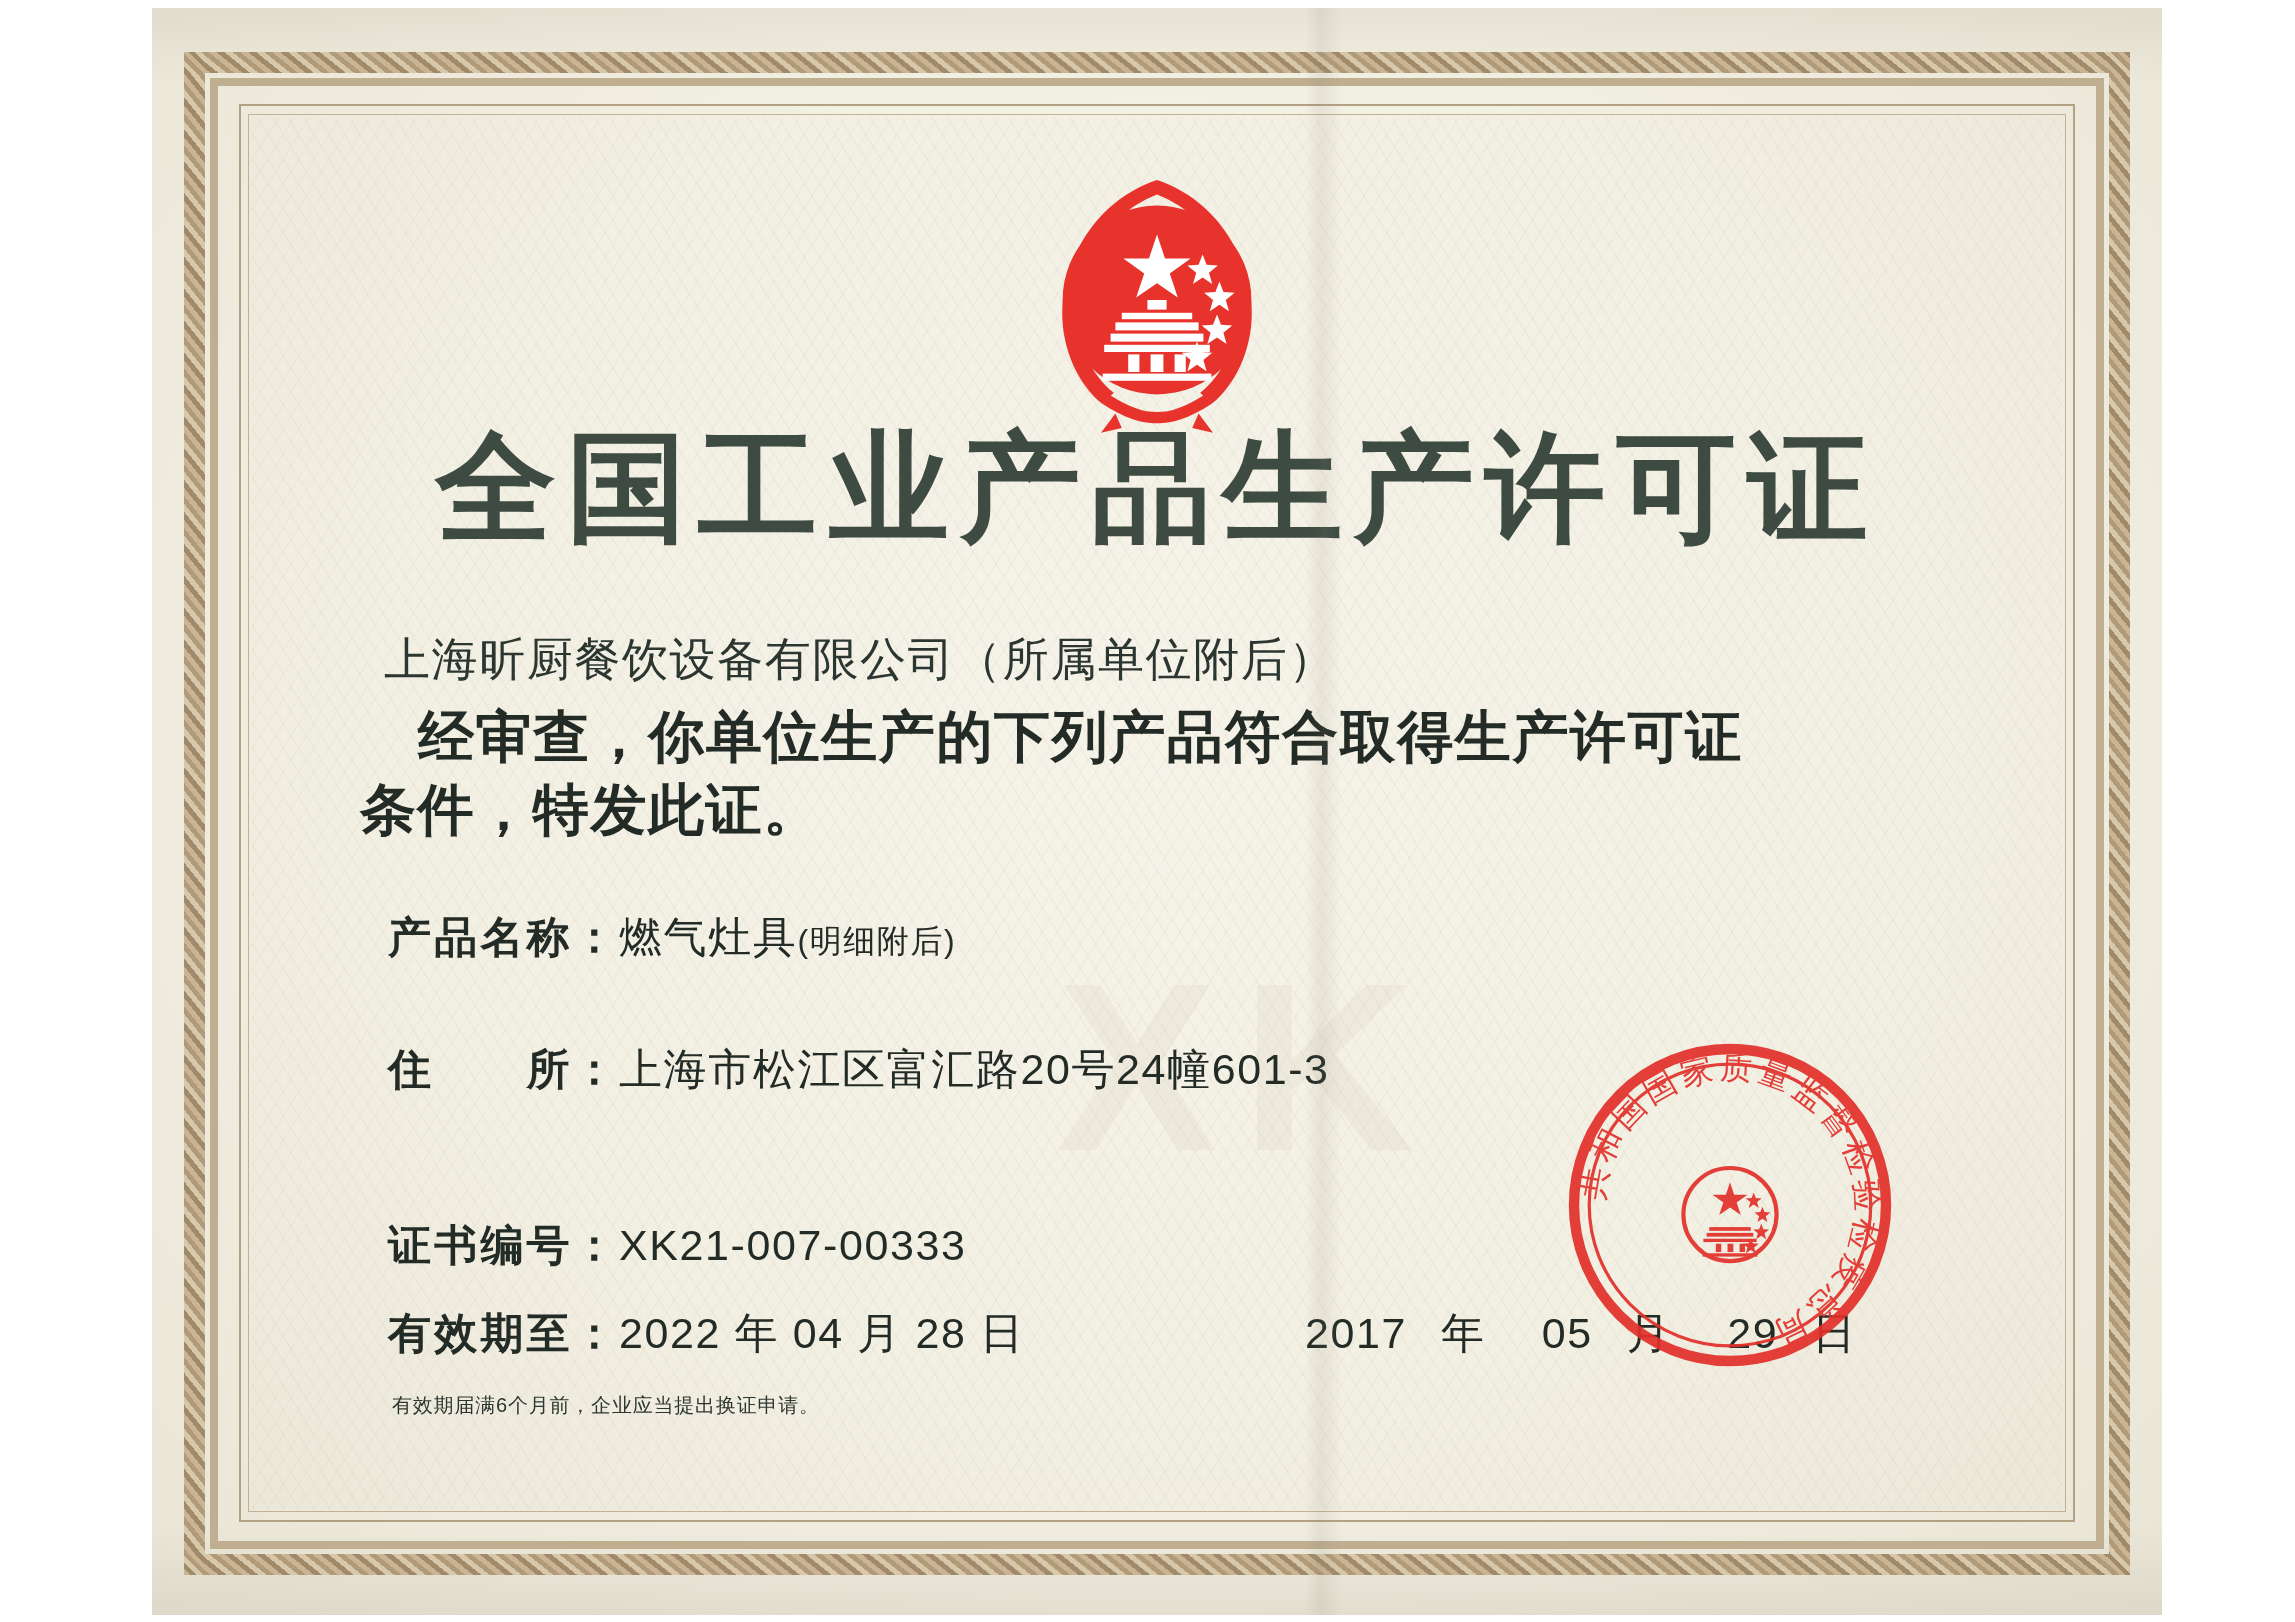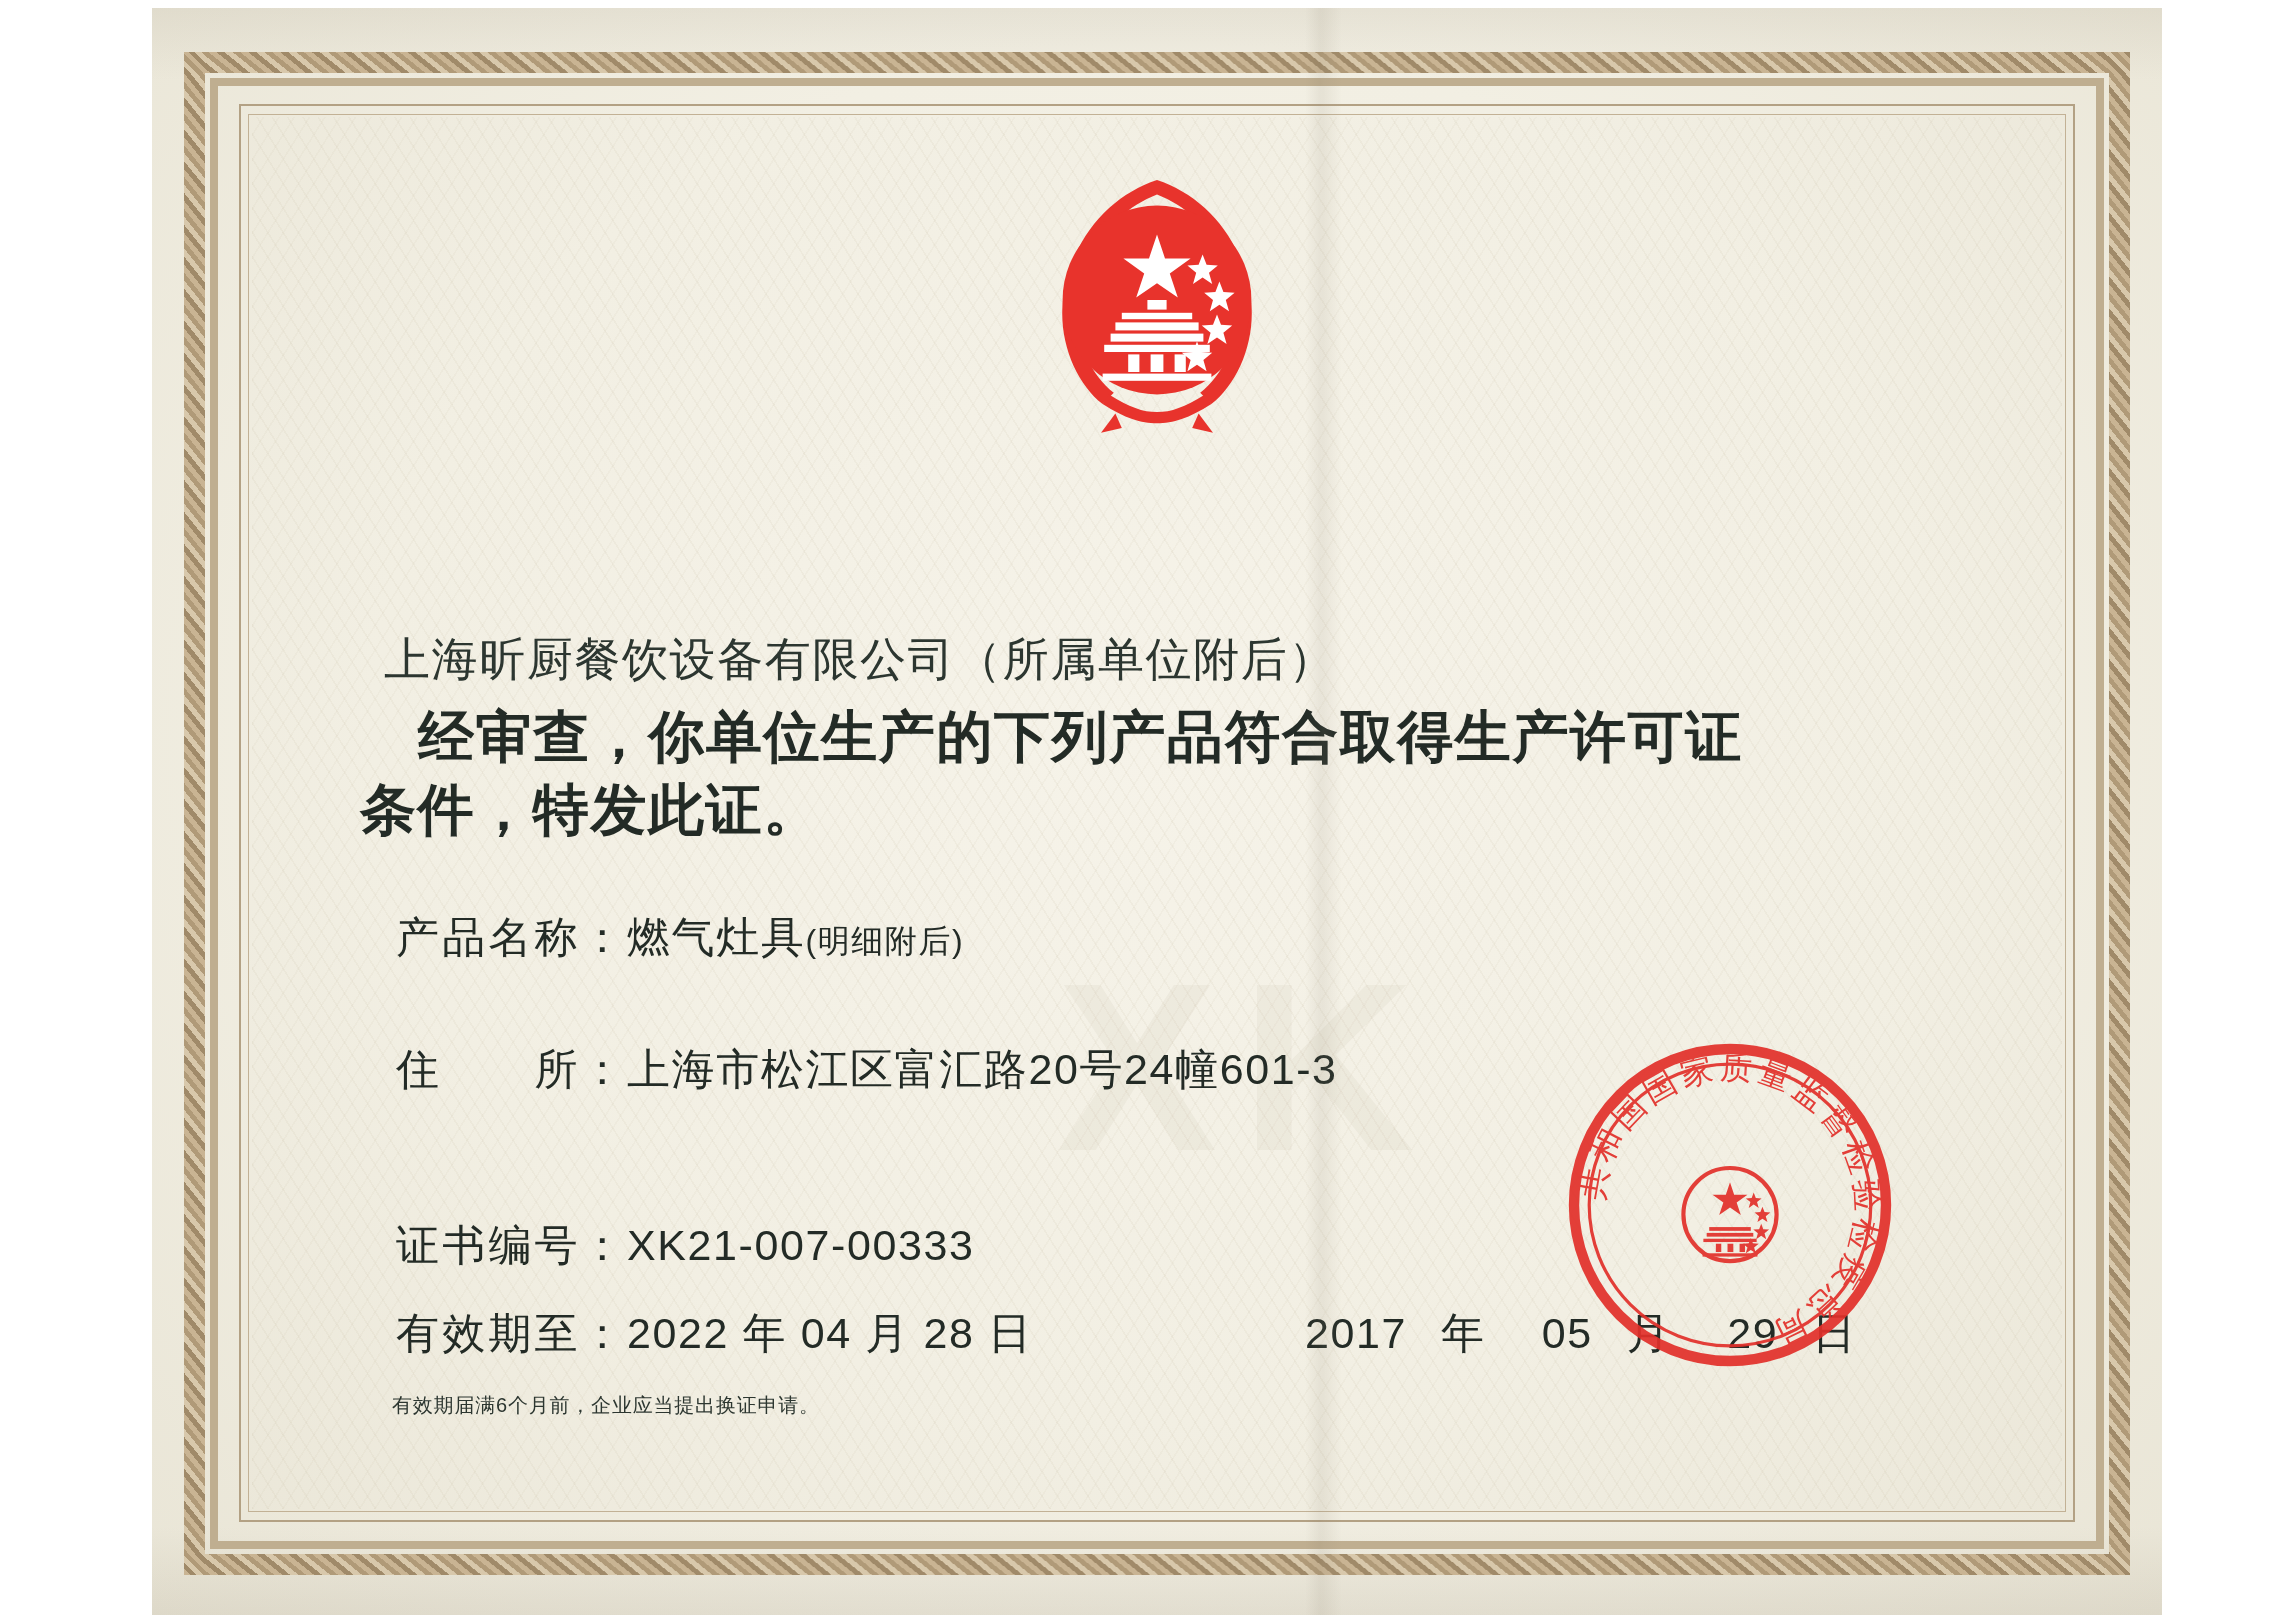--- a/index.html
+++ b/index.html
@@ -190,23 +190,22 @@
 
   .field {
     position: absolute;
     font-family: "Liberation Sans", "DejaVu Sans", sans-serif;
     font-size: 43px;
     color: #232b26;
     letter-spacing: 1.6px;
     white-space: nowrap;
   }
   .field .label {
-    font-weight: normal;
+    font-weight: bold;
     letter-spacing: 3.2px;
-    margin-left: 8px;
   }
   .field .value { font-weight: normal; }
   .field .note  { font-size: 32px; }
 
   #field-product  { left: 116px; top: 781px; }
   #field-address  { left: 116px; top: 913px; }
   #field-factory  { left: 116px; top: 1001px; }
   #field-certno   { left: 116px; top: 1089px; }
   #field-valid    { left: 116px; top: 1177px; }
 
@@ -309,20 +308,21 @@
             <rect x="136" y="186" width="88" height="8"></rect>
             <rect x="144" y="238" width="14" height="22"></rect>
             <rect x="172" y="238" width="16" height="22"></rect>
             <rect x="202" y="238" width="14" height="22"></rect>
             <rect x="112" y="262" width="136" height="9"></rect>
             <rect x="168" y="170" width="24" height="12"></rect>
           </g>
         </svg>
       </div>
 
+      <div class="title">全国工业产品生产许可证</div>
 
       <div class="company">上海昕厨餐饮设备有限公司（所属单位附后）</div>
 
       <div class="statement">
         <span class="line1">经审查，你单位生产的下列产品符合取得生产许可证</span>
         <span class="line2">条件，特发此证。</span>
       </div>
 
       <div class="field" id="field-product">
         <span class="label">产品名称：</span><span class="value">燃气灶具</span><span class="note">(明细附后)</span>

